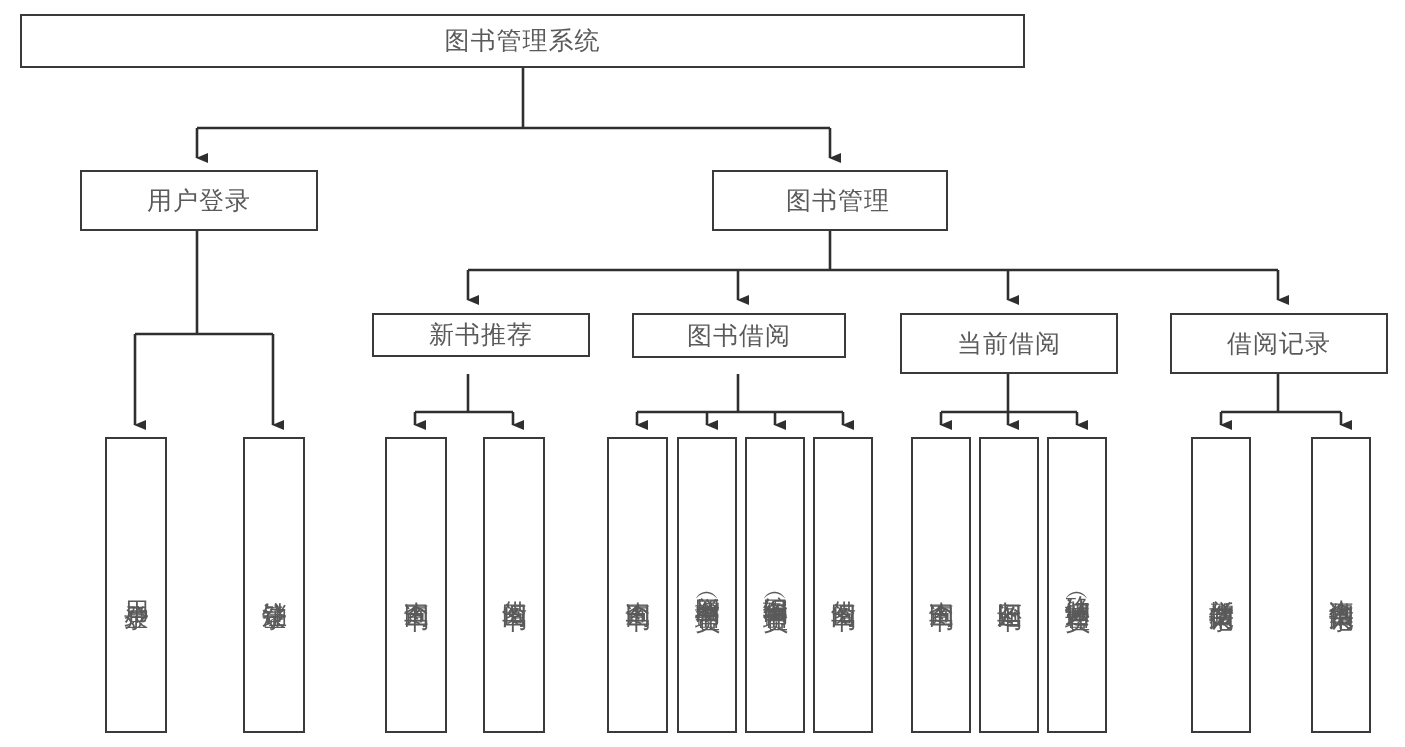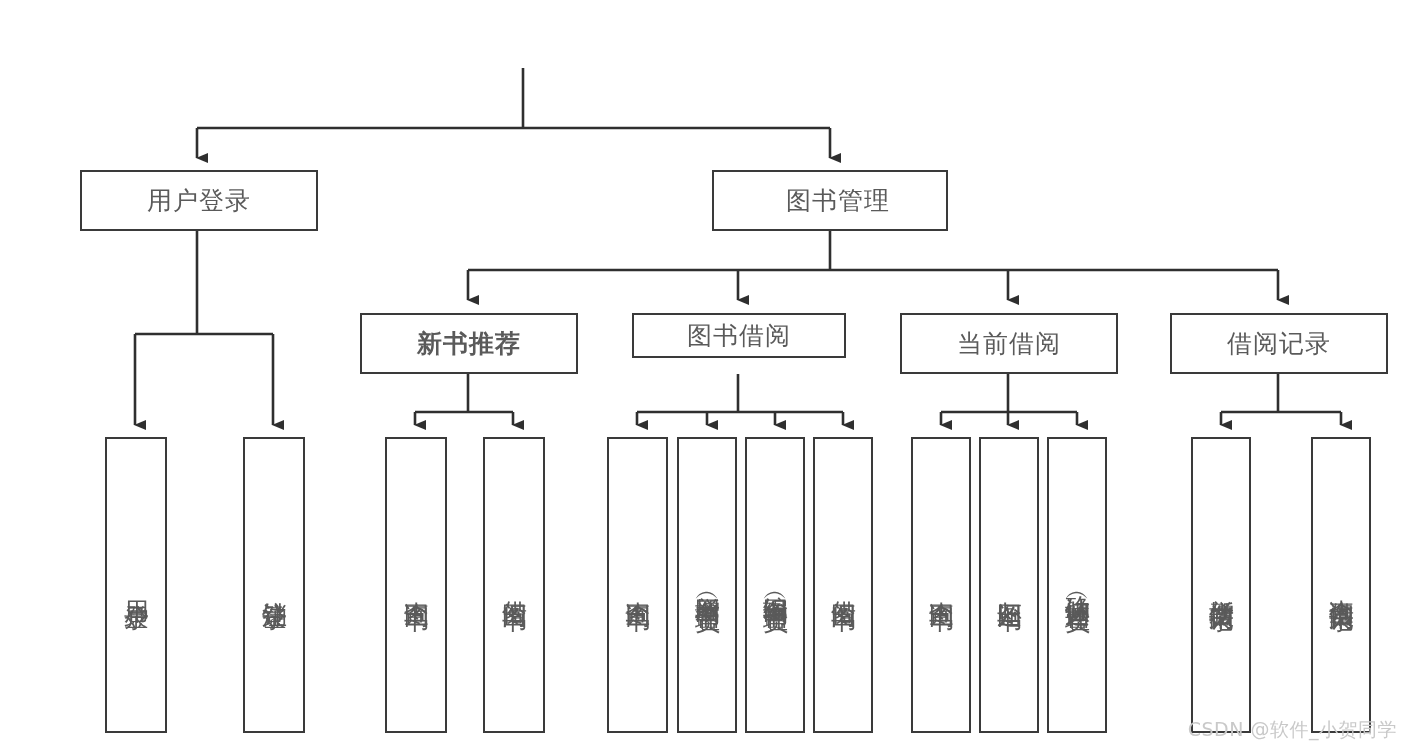--- a/index.html
+++ b/index.html
@@ -80,25 +80,26 @@
       <path d="M1008,412 L1008,425" marker-end="url(#arw)"></path>
       <path d="M1077,412 L1077,425" marker-end="url(#arw)"></path>
 
       <path d="M1278,374 L1278,412"></path>
       <path d="M1221,412 L1341,412"></path>
       <path d="M1221,412 L1221,425" marker-end="url(#arw)"></path>
       <path d="M1341,412 L1341,425" marker-end="url(#arw)"></path>
     </g>
   </svg>
 
+  <div class="node h" style="left:20px;top:14px;width:1005px;height:54px;">图书管理系统</div>
 
   <div class="node h" style="left:80px;top:170px;width:238px;height:61px;">用户登录</div>
   <div class="node h" style="left:712px;top:170px;width:236px;height:61px;padding-left:16px;">图书管理</div>
 
-  <div class="node h" style="left:360px;top:313px;width:218px;height:61px;font-weight:bold;">新书推荐</div>
+  <div class="node h" style="left:372px;top:313px;width:218px;height:44px;">新书推荐</div>
   <div class="node h" style="left:632px;top:313px;width:214px;height:45px;">图书借阅</div>
   <div class="node h" style="left:1170px;top:313px;width:218px;height:61px;">借阅记录</div>
   <div class="node h" style="left:900px;top:313px;width:218px;height:61px;">当前借阅</div>
 
   <div class="node v" style="left:105px;top:437px;width:62px;height:296px;">用户登录</div>
   <div class="node v" style="left:243px;top:437px;width:62px;height:296px;">注销登录</div>
 
   <div class="node v" style="left:385px;top:437px;width:62px;height:296px;">查询图书</div>
   <div class="node v" style="left:483px;top:437px;width:62px;height:296px;">借阅图书</div>
 
@@ -107,15 +108,14 @@
   <div class="node v" style="left:745px;top:437px;width:60px;height:296px;">编辑图书（管理员）</div>
   <div class="node v" style="left:813px;top:437px;width:60px;height:296px;">借阅图书</div>
 
   <div class="node v" style="left:911px;top:437px;width:60px;height:296px;">查询图书</div>
   <div class="node v" style="left:979px;top:437px;width:60px;height:296px;">归还图书</div>
   <div class="node v" style="left:1047px;top:437px;width:60px;height:296px;">确认归还（管理员）</div>
 
   <div class="node v" style="left:1191px;top:437px;width:60px;height:296px;">新增借阅记录</div>
   <div class="node v" style="left:1311px;top:437px;width:60px;height:296px;">查询借阅记录</div>
 
-  <div class="wm">CSDN @软件_小贺同学</div>
 
 </div>
 
 </body></html>

